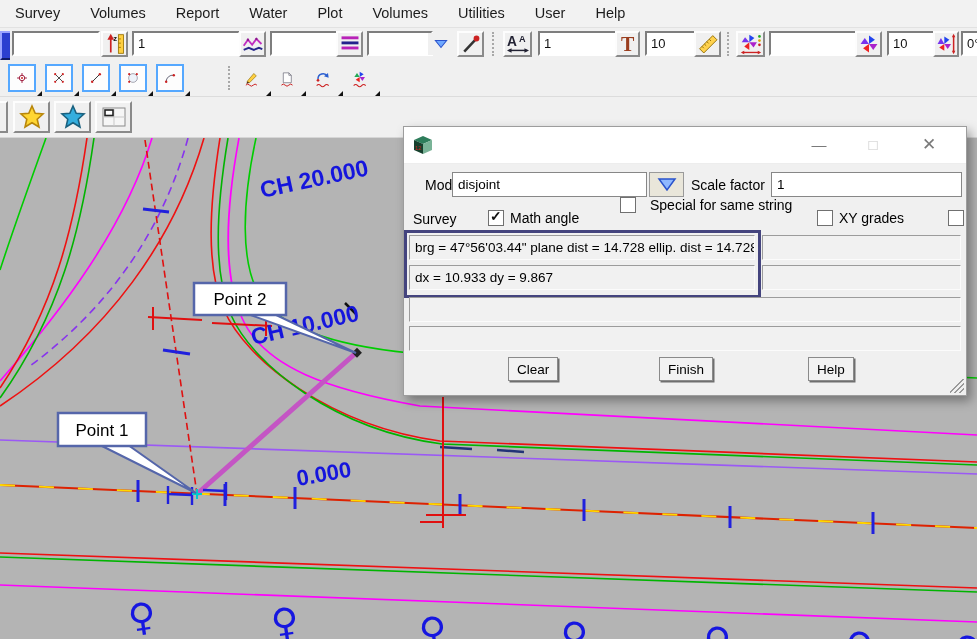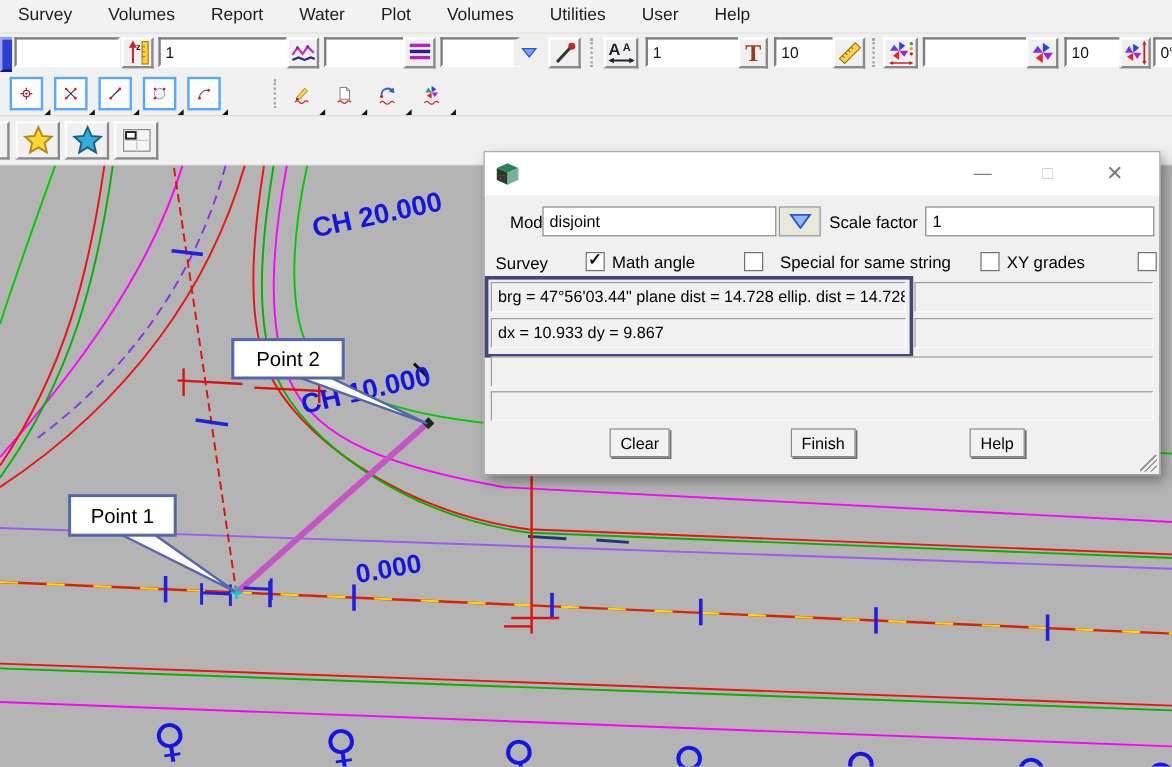--- a/index.html
+++ b/index.html
@@ -410,21 +410,21 @@
     </svg>
   </button>
   <span class="abs dlg-label" style="left:287px;top:50px;">Scale factor</span>
   <input class="abs dlg-input" style="left: 367px; top: 45px; width: 184px;" value="1">
 
   <span class="abs dlg-label" style="left:9px;top:84px;">Survey</span>
   <div class="abs cb-row" style="left:84px;top:83px;">
     <span class="cb-box checked"></span>
     <span class="dlg-label">Math angle</span>
   </div>
-  <div class="abs cb-row" style="left:216px;top:83px;gap:14px;">
+  <div class="abs cb-row" style="left:216px;top:70px;gap:14px;">
     <span class="cb-box"></span>
     <span class="dlg-label">Special for same string</span>
   </div>
   <div class="abs cb-row" style="left:413px;top:83px;">
     <span class="cb-box"></span>
     <span class="dlg-label">XY grades</span>
   </div>
   <div class="abs cb-row" style="left:544px;top:83px;">
     <span class="cb-box"></span>
   </div>

